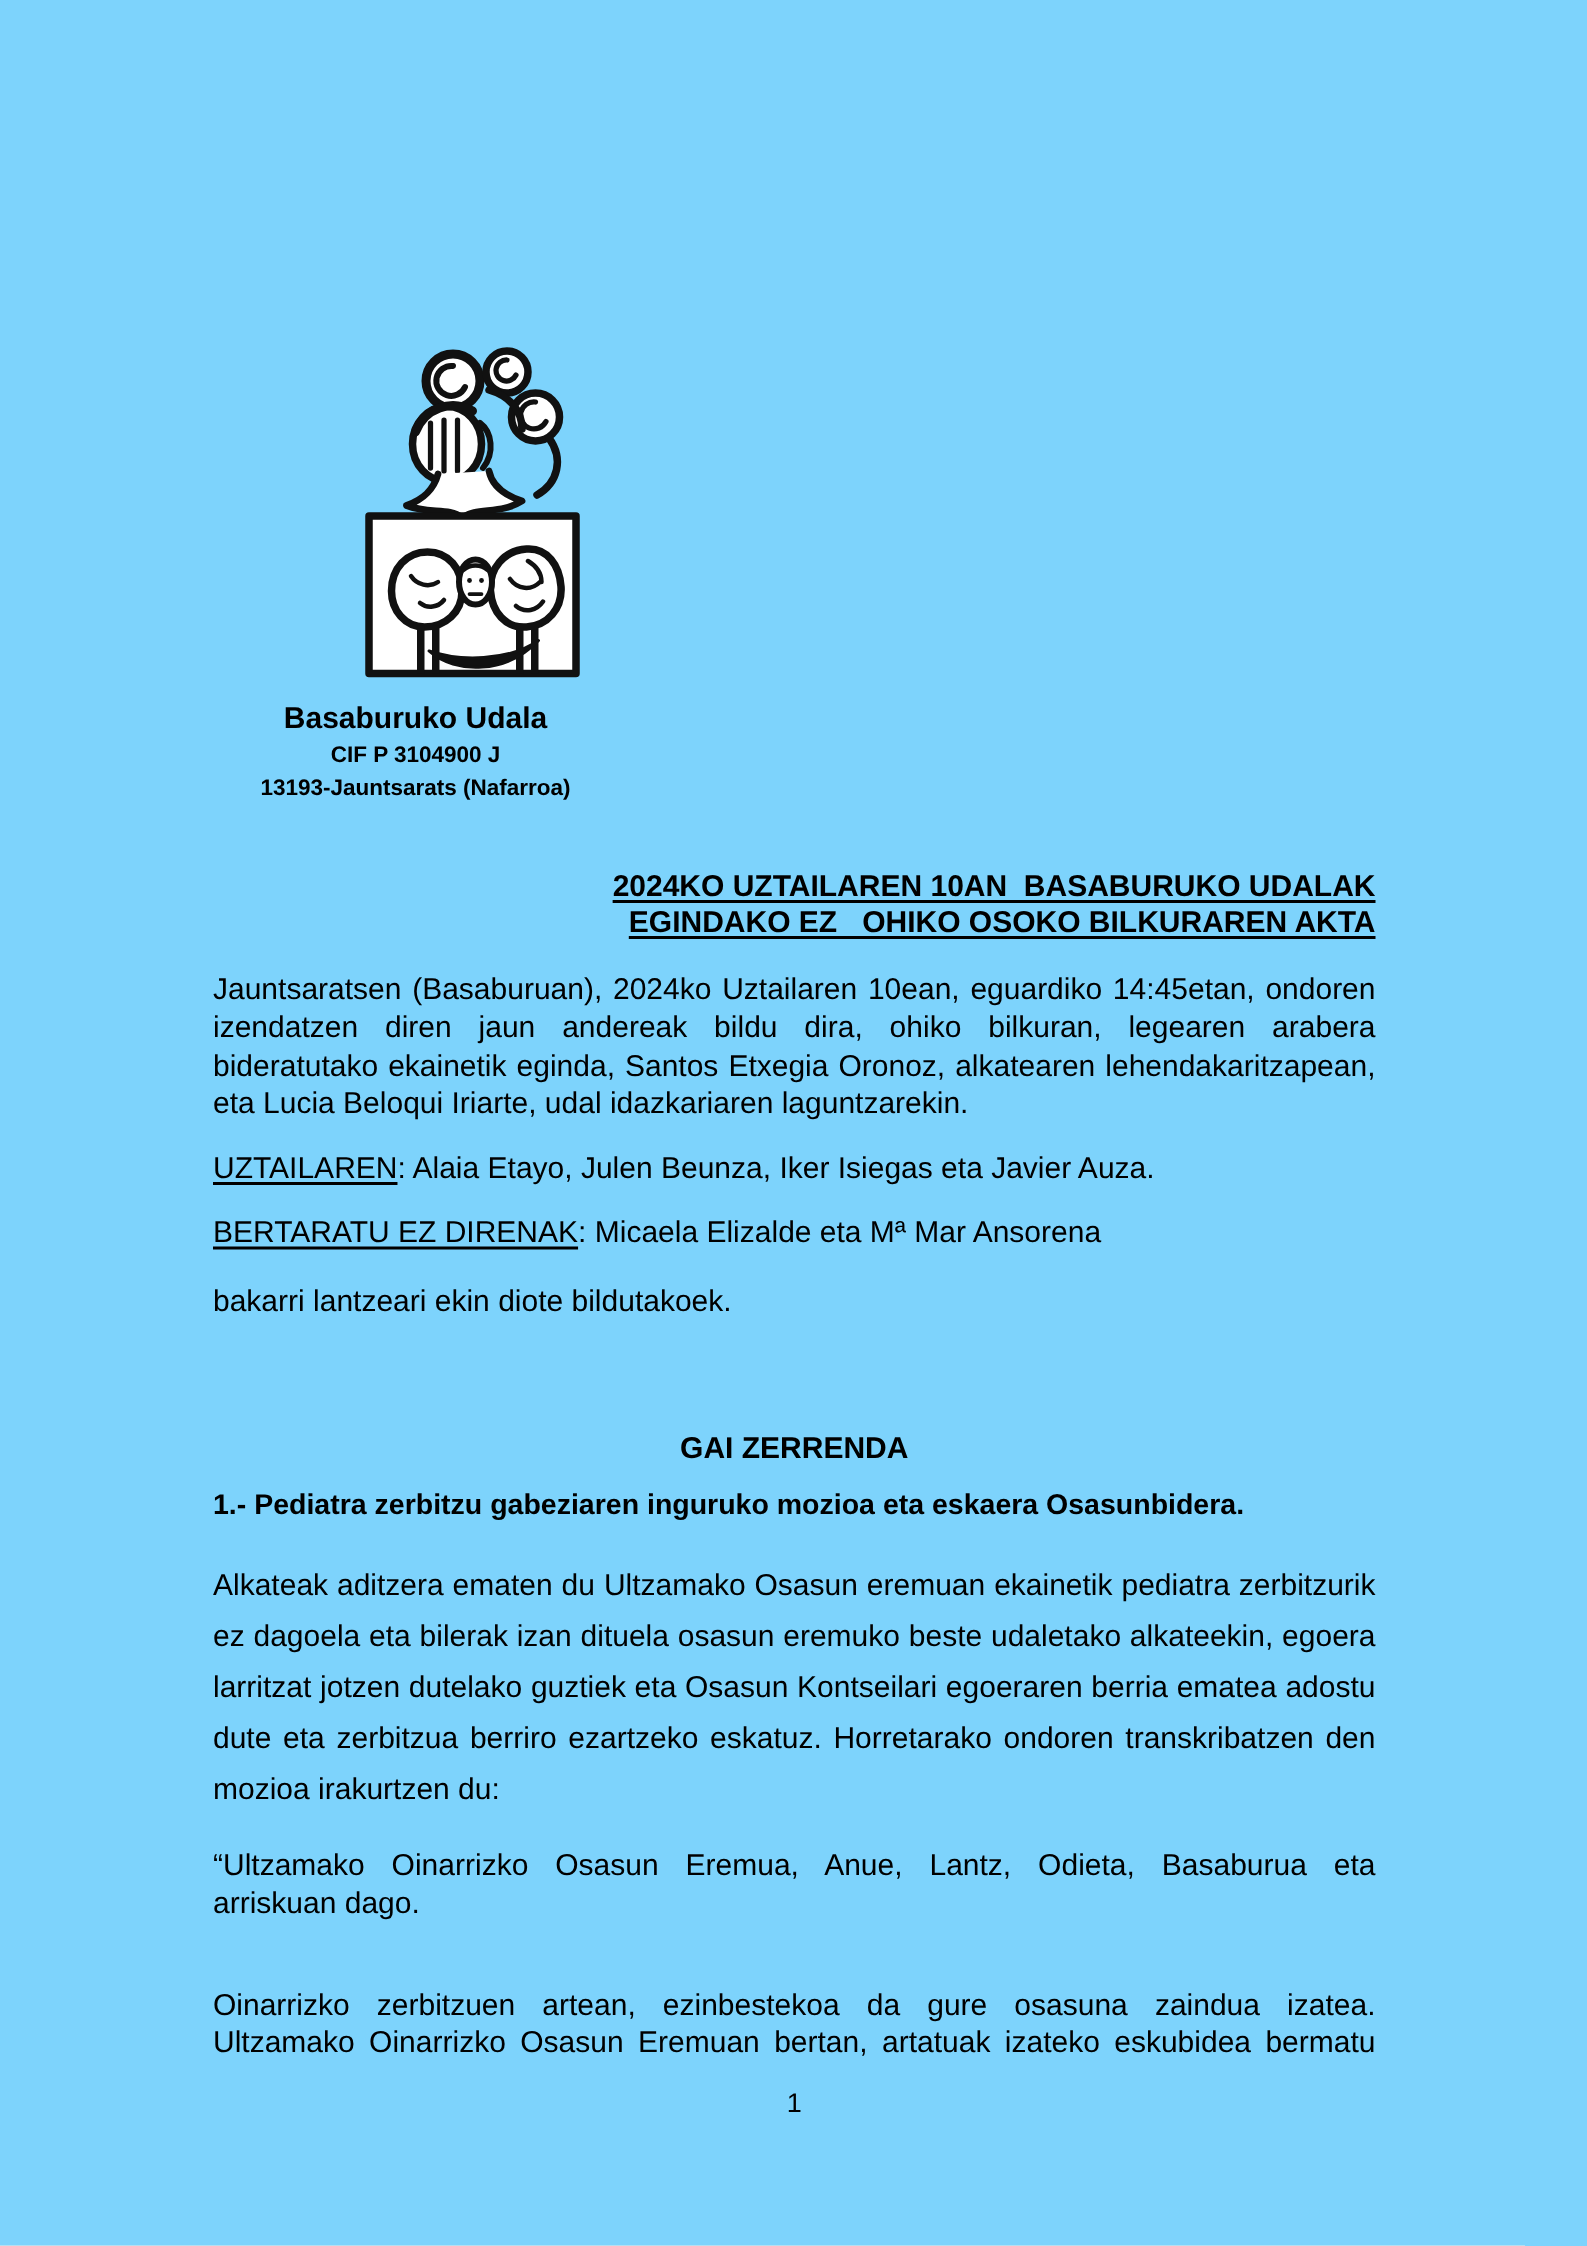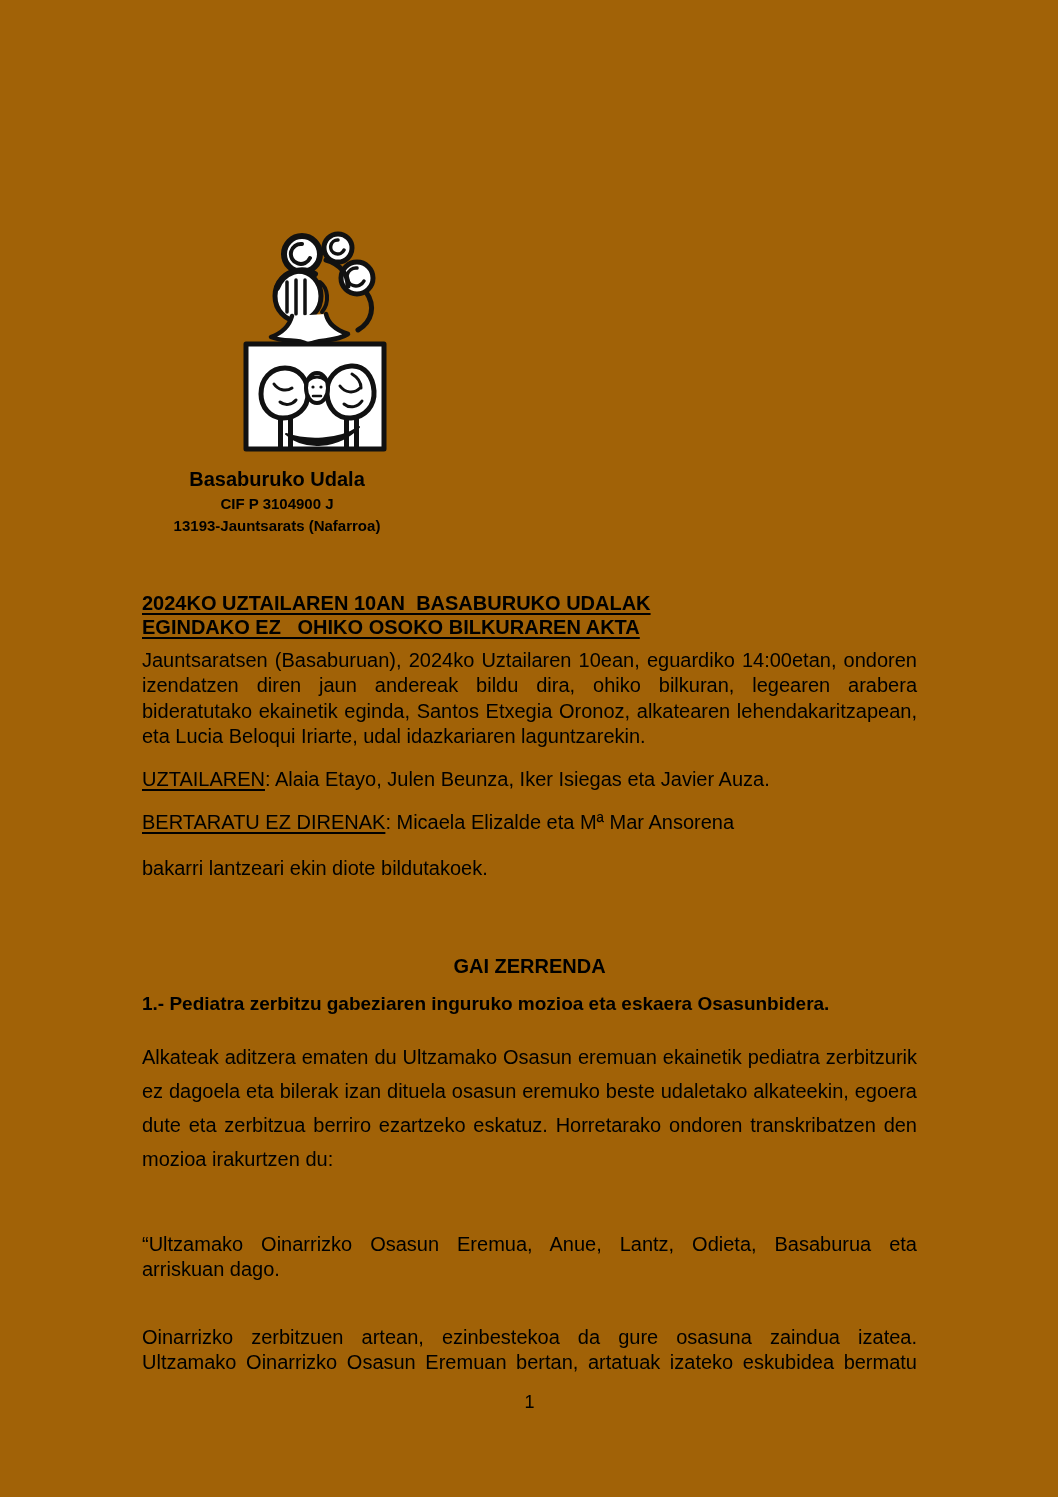--- a/index.html
+++ b/index.html
@@ -1,36 +1,36 @@
 <!DOCTYPE html>
 <html><head>
 <meta charset="utf-8">
 <style>
   html,body { margin:0; padding:0; background:#e8e8e8; }
   .page {
     position:relative;
     width:1058px; height:1497px;
     margin:0 auto;
-    background:#a16207;
+    background:#7dd3fc;
     font-family:"Liberation Sans","DejaVu Sans",sans-serif;
     color:#000;
     overflow:hidden;
   }
 
   
   .logo { position:absolute; left:240px; top:226px; width:150px; height:228px; }
   .org-line { position:absolute; left:117px; width:320px; text-align:center; font-weight:bold; }
   .org-name { top:468px; font-size:20px; }
   .org-cif  { top:495px; font-size:15px; }
   .org-addr { top:517px; font-size:15px; }
 
   
   .doc-title {
     position:absolute; left:142px; top:579px; width:775px;
-    text-align:left; font-weight:bold; font-size:20px; line-height:24px;margin-top:12px;
+    text-align:right; font-weight:bold; font-size:20px; line-height:24px;
   }
   .doc-title .tl {
     text-decoration:underline;
     text-decoration-thickness:2px;
     text-underline-offset:3px;
     white-space:pre;
   }
 
   
   .para {
@@ -109,21 +109,21 @@
   <div class="org-line org-name">Basaburuko Udala</div>
   <div class="org-line org-cif">CIF P 3104900 J</div>
   <div class="org-line org-addr">13193-Jauntsarats (Nafarroa)</div>
 
   <div class="doc-title">
     <div><span class="tl">2024KO UZTAILAREN 10AN  BASABURUKO UDALAK</span></div>
     <div><span class="tl">EGINDAKO EZ   OHIKO OSOKO BILKURAREN AKTA</span></div>
   </div>
 
   <div class="para" style="top:648px">
-    <div class="jl">Jauntsaratsen (Basaburuan), 2024ko Uztailaren 10ean,  eguardiko 14:00etan, ondoren</div>
+    <div class="jl">Jauntsaratsen (Basaburuan), 2024ko Uztailaren 10ean,  eguardiko 14:45etan, ondoren</div>
     <div class="jl">izendatzen diren jaun andereak bildu dira, ohiko bilkuran, legearen arabera</div>
     <div class="jl">bideratutako ekainetik eginda, Santos Etxegia Oronoz, alkatearen lehendakaritzapean,</div>
     <div class="ll">eta Lucia Beloqui Iriarte, udal idazkariaren laguntzarekin.</div>
   </div>
 
   <div class="para ll" style="top:767px">
     <span class="ul">UZTAILAREN</span><span>: Alaia Etayo, Julen Beunza, Iker Isiegas eta Javier Auza.</span>
   </div>
 
   <div class="para ll" style="top:810px">
@@ -134,20 +134,21 @@
     <div class="ll">bakarri lantzeari ekin diote bildutakoek.</div>
   </div>
 
   <div class="heading-center" style="top:925px">GAI ZERRENDA</div>
 
   <div class="item-title" style="top:993px">1.- Pediatra zerbitzu gabeziaren inguruko mozioa eta eskaera Osasunbidera.</div>
 
   <div class="para wide" style="top:1040px">
     <div class="jl">Alkateak aditzera ematen du Ultzamako Osasun eremuan ekainetik pediatra zerbitzurik</div>
     <div class="jl">ez dagoela eta bilerak izan dituela osasun eremuko beste udaletako alkateekin, egoera</div>
+    <div class="jl">larritzat jotzen dutelako guztiek eta Osasun Kontseilari egoeraren berria ematea adostu</div>
     <div class="jl">dute eta zerbitzua berriro ezartzeko eskatuz. Horretarako ondoren transkribatzen den</div>
     <div class="ll">mozioa irakurtzen du:</div>
   </div>
 
   <div class="para" style="top:1232px">
     <div class="jl">“Ultzamako Oinarrizko Osasun Eremua, Anue, Lantz, Odieta, Basaburua eta</div>
     <div class="ll">arriskuan dago.</div>
   </div>
 
   <div class="para" style="top:1325px">

